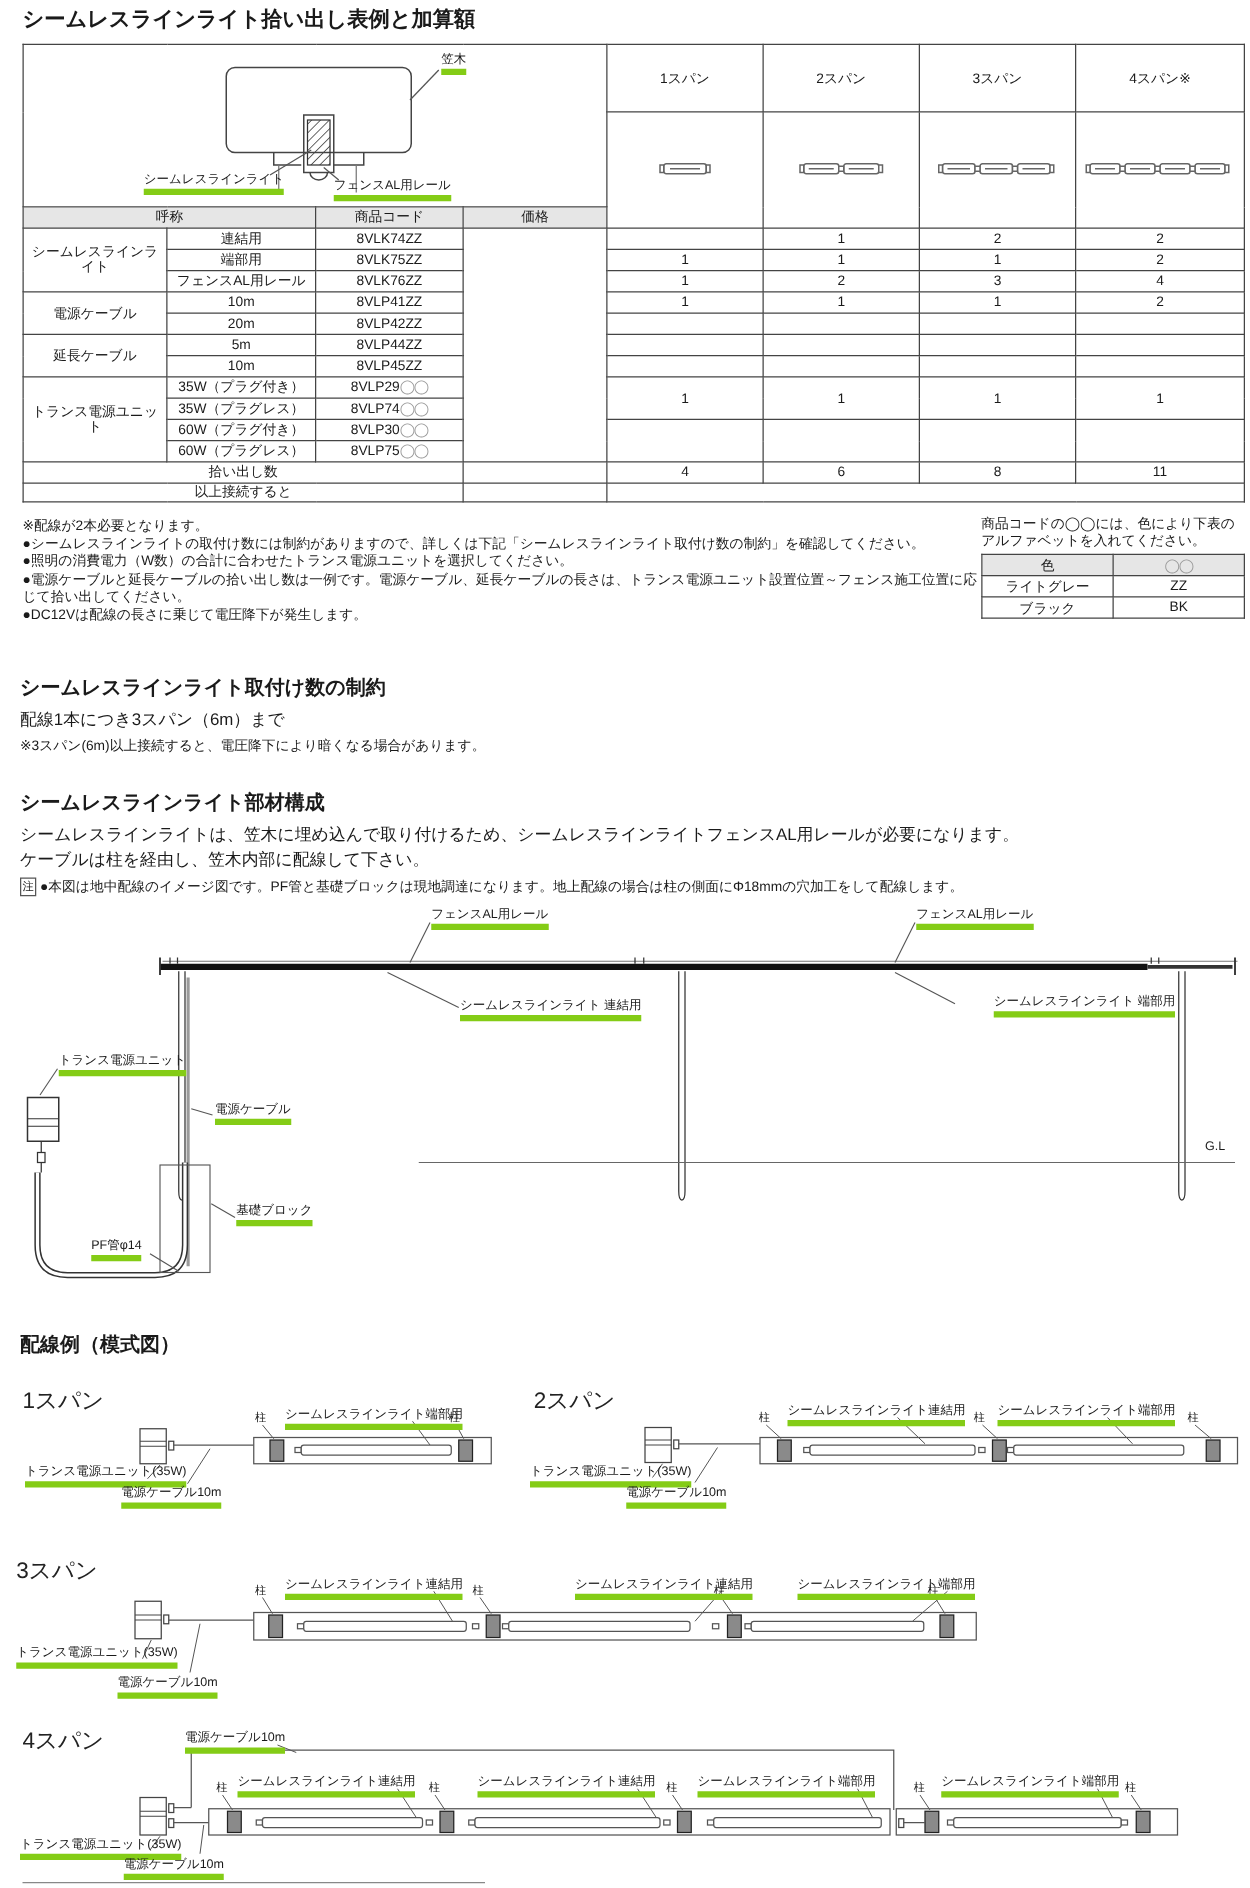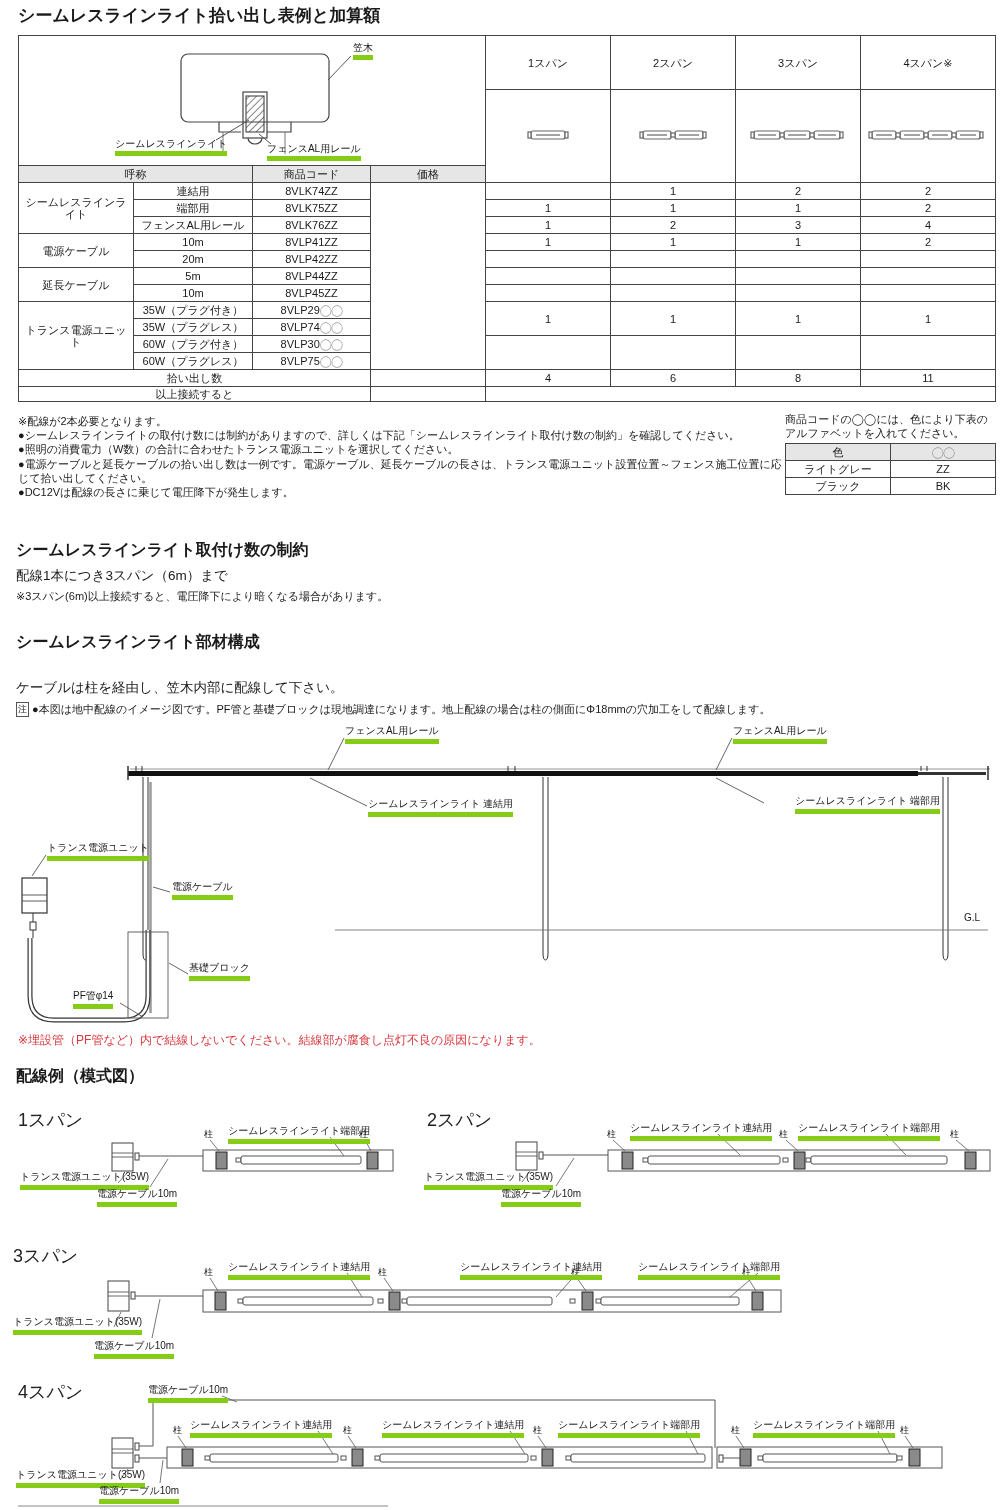--- a/index.html
+++ b/index.html
@@ -285,20 +285,21 @@
       <td>BK</td>
     </tr>
   </tbody>
     </table>
 
   <div class="h2" style="left:16px;top:540px;">シームレスラインライト取付け数の制約</div>
   <div class="body13" style="left:16px;top:567px;">配線1本につき3スパン（6m）まで</div>
   <div class="body11" style="left:16px;top:589px;">※3スパン(6m)以上接続すると、電圧降下により暗くなる場合があります。</div>
 
   <div class="h2" style="left:16px;top:632px;">シームレスラインライト部材構成</div>
+  <div class="body13" style="left:16px;top:659px;">シームレスラインライトは、笠木に埋め込んで取り付けるため、シームレスラインライトフェンスAL用レールが必要になります。</div>
   <div class="body13" style="left:16px;top:679px;">ケーブルは柱を経由し、笠木内部に配線して下さい。</div>
   <div class="body11" style="left:16px;top:702px;">
     <span class="notebox">注</span><span>●本図は地中配線のイメージ図です。PF管と基礎ブロックは現地調達になります。地上配線の場合は柱の側面にΦ18mmの穴加工をして配線します。</span>
   </div>
 
   <svg width="1000" height="332" viewBox="0 718 1000 332" style="top:718px;">
 
     <g>
       <line x1="130" y1="769" x2="990" y2="769" stroke="#777" stroke-width="0.8"></line>
       <rect x="128" y="771" width="790" height="5" fill="#111"></rect>
@@ -355,21 +356,20 @@
   <span class="mlbl ul" style="left:345px;top:724px;">フェンスAL用レール</span>
   <span class="mlbl ul" style="left:733px;top:724px;">フェンスAL用レール</span>
   <span class="mlbl ul" style="left:368px;top:797px;">シームレスラインライト 連結用</span>
   <span class="mlbl ul" style="left:765px;top:794px;margin-left:30px;">シームレスラインライト 端部用</span>
   <span class="mlbl ul" style="left:47px;top:841px;">トランス電源ユニット</span>
   <span class="mlbl ul" style="left:172px;top:880px;">電源ケーブル</span>
   <span class="mlbl ul" style="left:189px;top:961px;">基礎ブロック</span>
   <span class="mlbl ul" style="left:73px;top:989px;">PF管φ14</span>
   <span class="mlbl" style="left:964px;top:912px;">G.L</span>
 
-  <div class="warning">※埋設管（PF管など）内で結線しないでください。結線部が腐食し点灯不良の原因になります。</div>
 
   <div class="h2" style="left:16px;top:1066px;">配線例（模式図）</div>
 
   <svg width="1000" height="117" viewBox="0 1098 1000 117" style="top:1098px;">
     <g>
       <rect x="112" y="1143" width="21" height="28" fill="#fff" stroke="#444"></rect>
       <line x1="112" y1="1153" x2="133" y2="1153" stroke="#444" stroke-width="0.8"></line>
       <line x1="112" y1="1157" x2="133" y2="1157" stroke="#444" stroke-width="0.8"></line>
       <rect x="135" y="1153" width="4" height="7" fill="#fff" stroke="#444"></rect>
       <line x1="139" y1="1156" x2="203" y2="1156" stroke="#555" stroke-width="1"></line>

